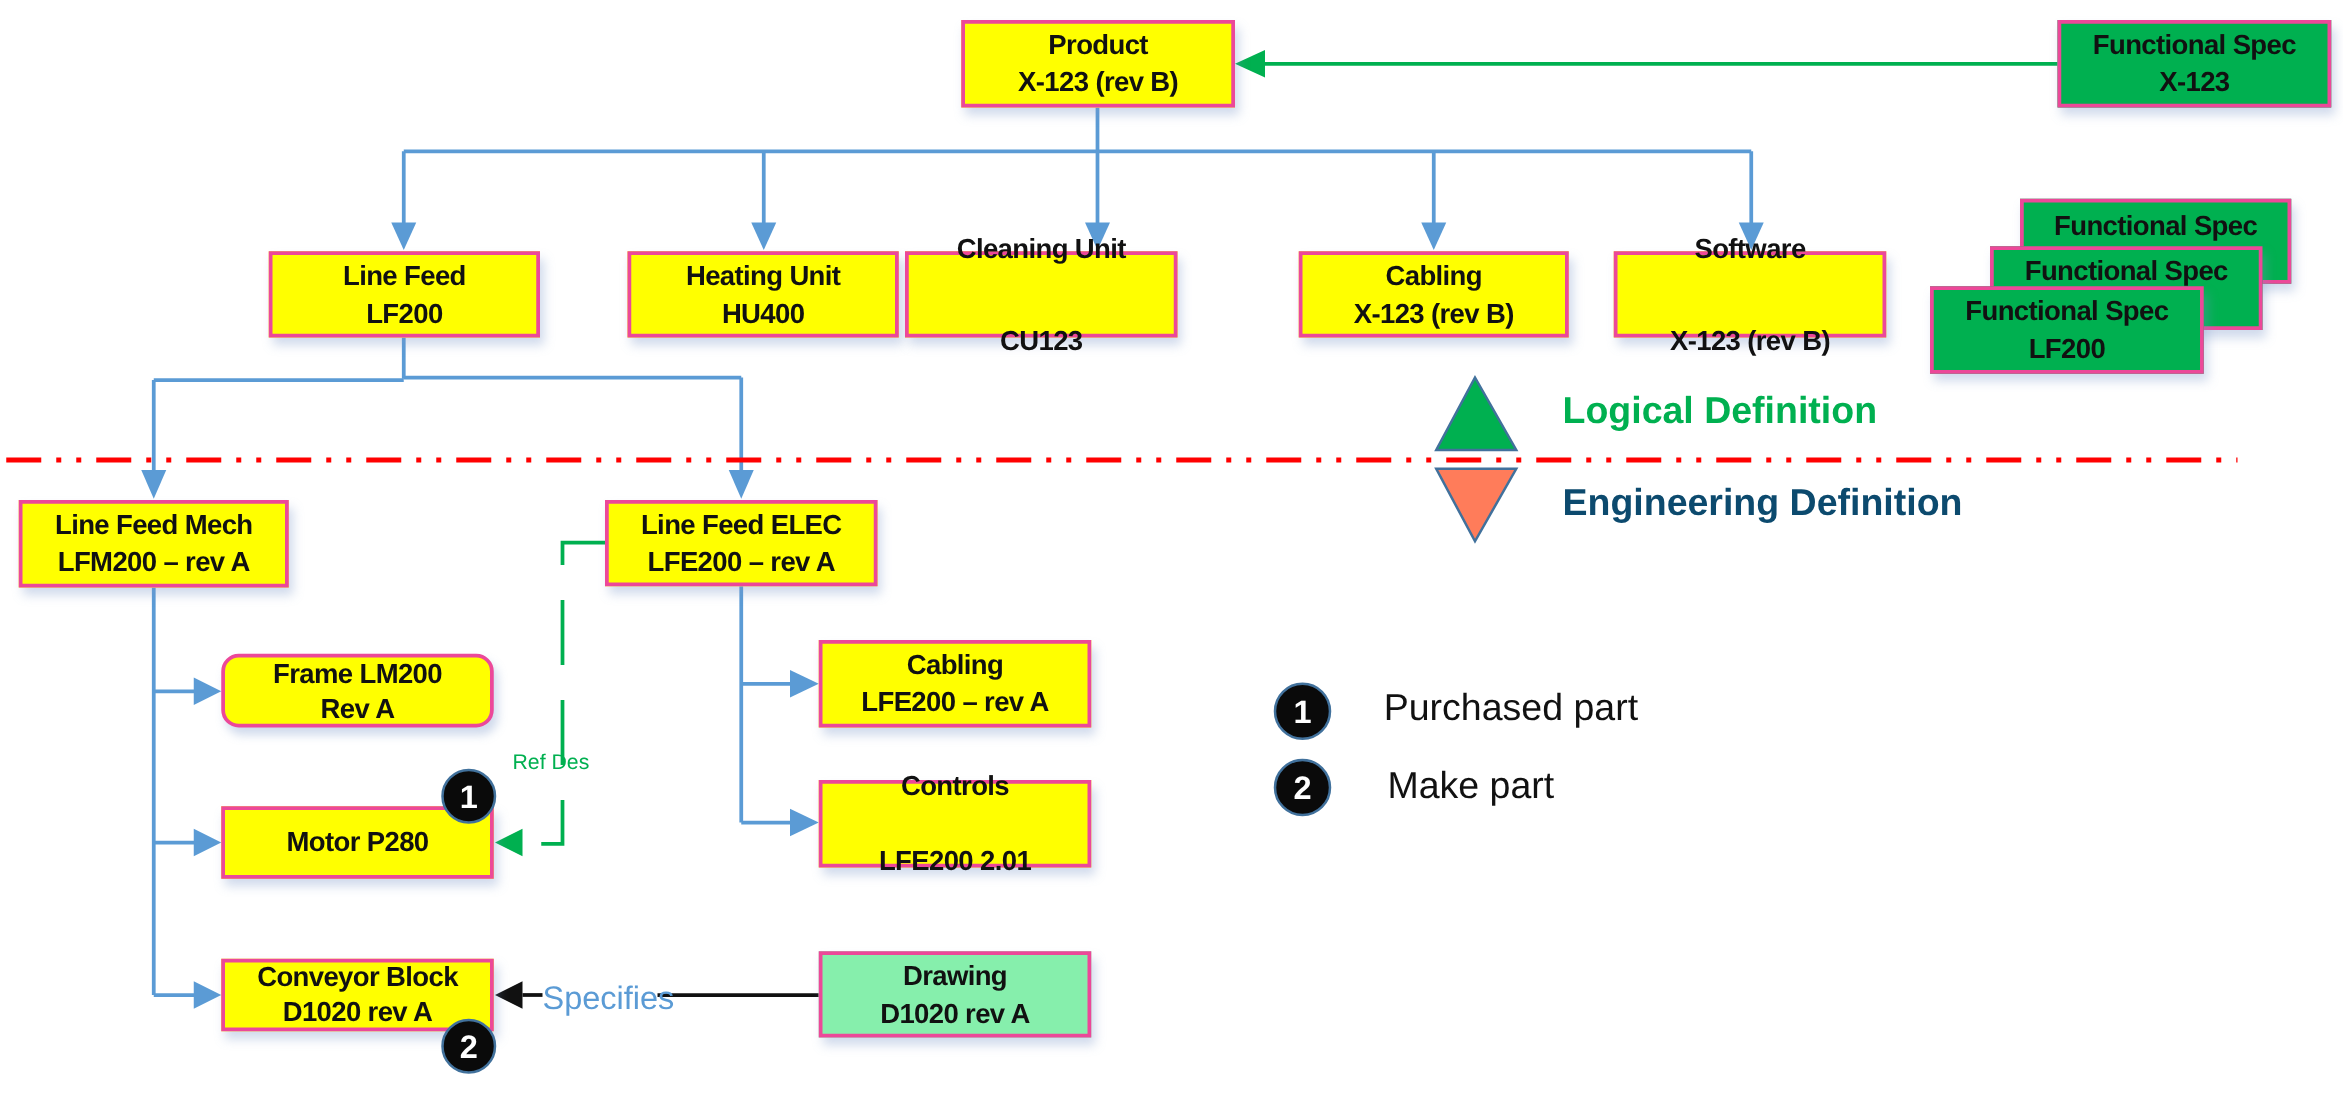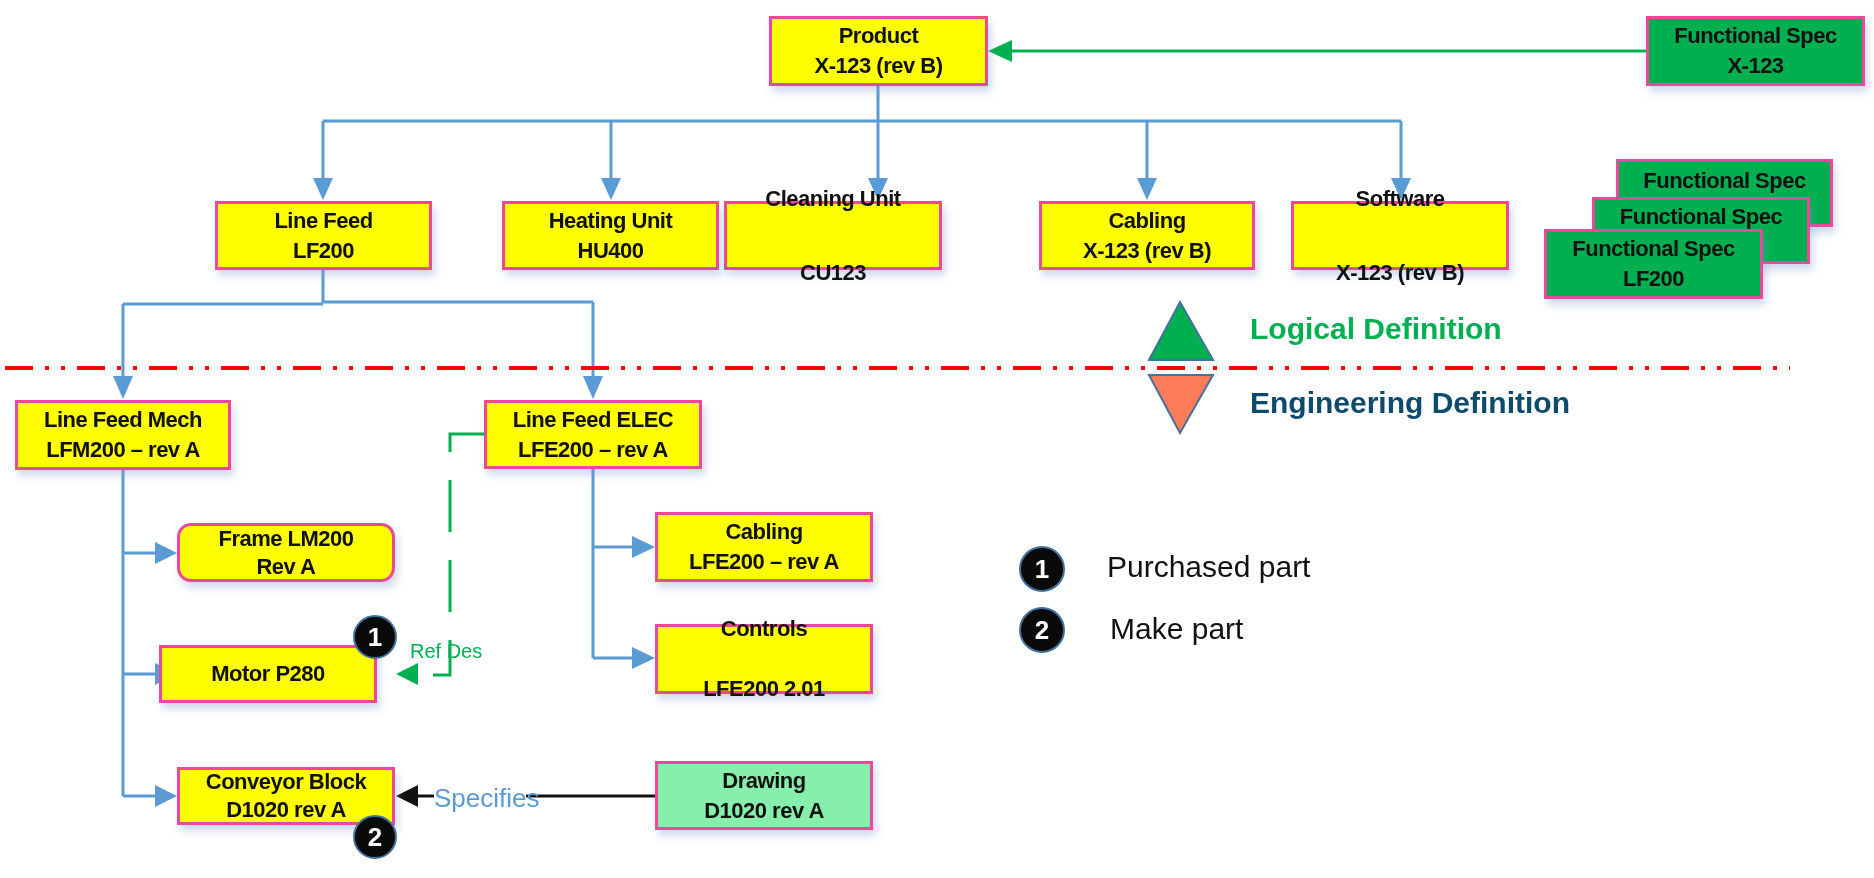--- a/index.html
+++ b/index.html
@@ -10,21 +10,21 @@
          display:flex; flex-direction:column; align-items:center; justify-content:center;
          text-align:center; font-weight:bold; font-size:22px; line-height:30px; color:#111;
          box-shadow: 3px 6px 8px rgba(120,150,200,0.35); letter-spacing:-0.5px; }
   .yellow { background:#ffff00; }
   .green { background:#00b050; }
   .salmon { background:#86efac; }
   .box span { display:block; white-space:nowrap; }
   .label { position:absolute; white-space:nowrap; }
   .logical { color:#00b050; font-weight:bold; font-size:30px; }
   .engineering { color:#0c4a6e; font-weight:bold; font-size:30px; }
-  .refdes { color:#00b050; font-size:20px;margin-top:40px; }
+  .refdes { color:#00b050; font-size:17px; }
   .specifies { color:#5b9bd5; font-size:26px; }
   .legend-text { color:#111; font-size:30px; }
   .badge { position:absolute; width:44px; height:44px; border-radius:50%;
            background:#0a0a0a; border:2px solid #41719c; box-sizing:border-box;
            color:#fff; font-weight:bold; font-size:26px; display:flex;
            align-items:center; justify-content:center; }
 </style>
 </head>
 <body>
 
@@ -156,21 +156,21 @@
 </div>
 <div class="box yellow" style="left:484px;top:400px;width:218px;height:69px;">
   <span>Line Feed ELEC</span>
   <span>LFE200 – rev A</span>
 </div>
 
 <div class="box yellow" style="left:177px;top:523px;width:218px;height:59px;line-height:28px;border-radius:14px;">
   <span>Frame LM200</span>
   <span>Rev A</span>
 </div>
-<div class="box yellow" style="left:159px;top:645px;width:218px;height:58px;">
+<div class="box yellow" style="left:177px;top:645px;width:218px;height:58px;">
   <span>Motor P280</span>
 </div>
 <div class="box yellow" style="left:177px;top:767px;width:218px;height:58px;line-height:28px;">
   <span>Conveyor Block</span>
   <span>D1020 rev A</span>
 </div>
 
 <div class="box yellow" style="left:655px;top:512px;width:218px;height:70px;">
   <span>Cabling</span>
   <span>LFE200 – rev A</span>

